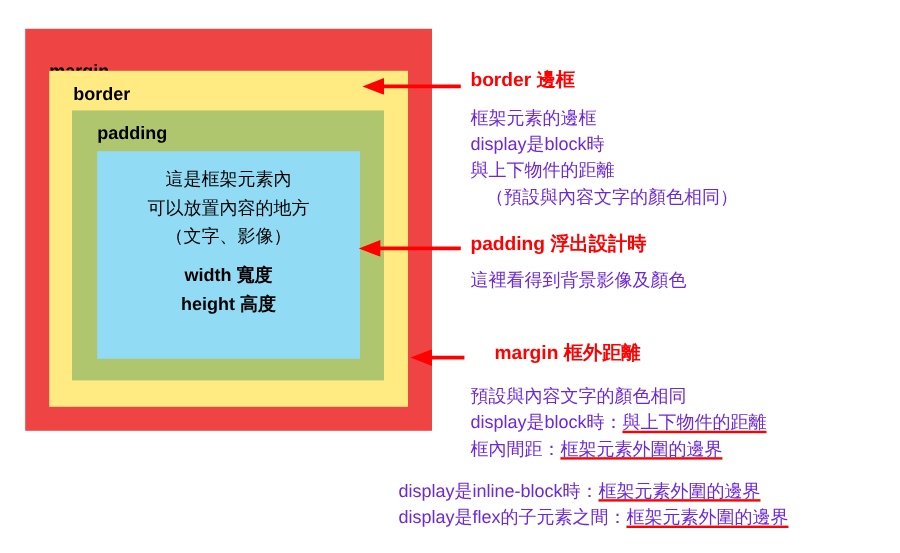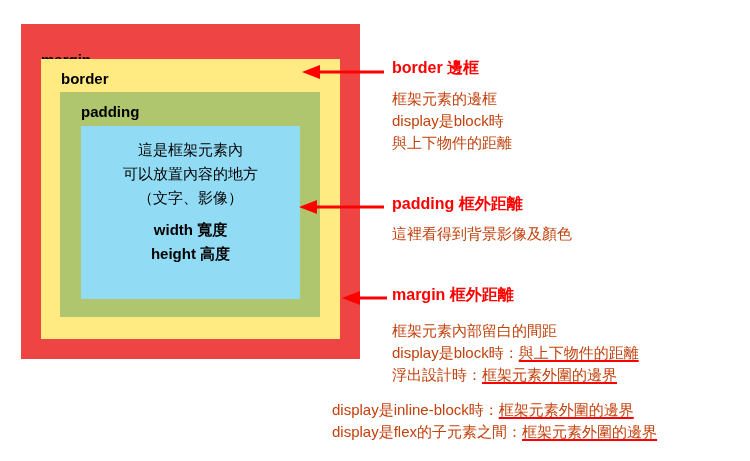--- a/index.html
+++ b/index.html
@@ -99,21 +99,21 @@
   .annot-heading {
     position: absolute;
     color: #ff0000;
     font-weight: bold;
     font-size: 16px;
     line-height: 1;
     white-space: nowrap;
   }
   .annot-body {
     position: absolute;
-    color: #c2410c;
+    color: #6d28d9;
     font-size: 15px;
     line-height: 22px;
     white-space: nowrap;
   }
   .annot-body .indent { display: inline-block; padding-left: 13px; }
   .u-red {
     text-decoration: underline;
     text-decoration-color: #ff0000;
     text-decoration-thickness: 2px;
     text-underline-offset: 2px;
@@ -166,37 +166,38 @@
     <line x1="47" y1="7" x2="18" y2="7" stroke="#ff0000" stroke-width="3"></line>
     <polygon points="2,7 20,0 20,14" fill="#ff0000"></polygon>
   </svg>
 </div>
 
 <div class="annot-heading" style="left:392px; top:60px;">border 邊框</div>
 <div class="annot-body" style="left:392px; top:88px;">
   <div>框架元素的邊框</div>
   <div>display是block時</div>
   <div>與上下物件的距離</div>
-</div>
-
-<div class="annot-heading" style="left:392px; top:196px;">padding 框外距離</div>
+  <div><span class="indent">（預設與內容文字的顏色相同）</span></div>
+</div>
+
+<div class="annot-heading" style="left:392px; top:196px;">padding 浮出設計時</div>
 <div class="annot-body" style="left:392px; top:223px;">
   <div>這裡看得到背景影像及顏色</div>
 </div>
 
-<div class="annot-heading" style="left:392px; top:287px;">margin 框外距離</div>
+<div class="annot-heading" style="left:412px; top:287px;">margin 框外距離</div>
 <div class="annot-body" style="left:392px; top:320px;">
   <div>
-    <span>框架元素內部留白的間距</span>
+    <span>預設與內容文字的顏色相同</span>
   </div>
   <div>
     <span>display是block時：</span><span class="u-red">與上下物件的距離</span>
   </div>
   <div>
-    <span>浮出設計時：</span><span class="u-red">框架元素外圍的邊界</span>
+    <span>框內間距：</span><span class="u-red">框架元素外圍的邊界</span>
   </div>
 </div>
 
 <div class="annot-body" style="left:332px; top:399px;">
   <div>
     <span>display是inline-block時：</span><span class="u-red">框架元素外圍的邊界</span>
   </div>
   <div>
     <span>display是flex的子元素之間：</span><span class="u-red">框架元素外圍的邊界</span>
   </div>

